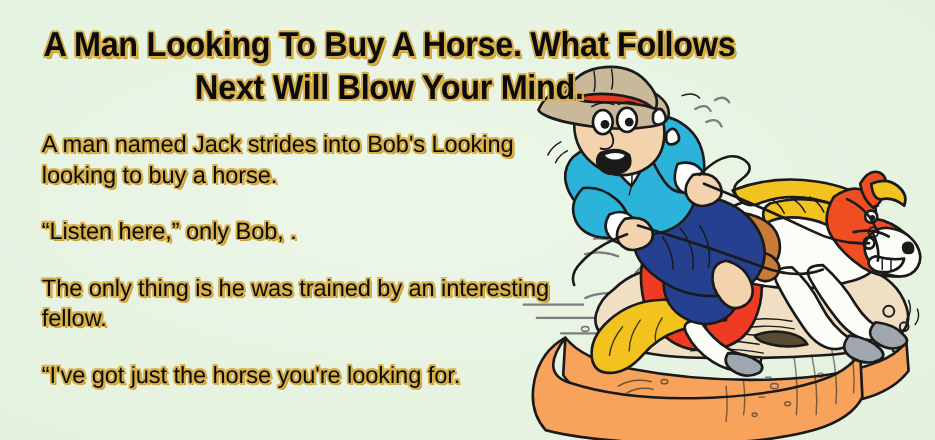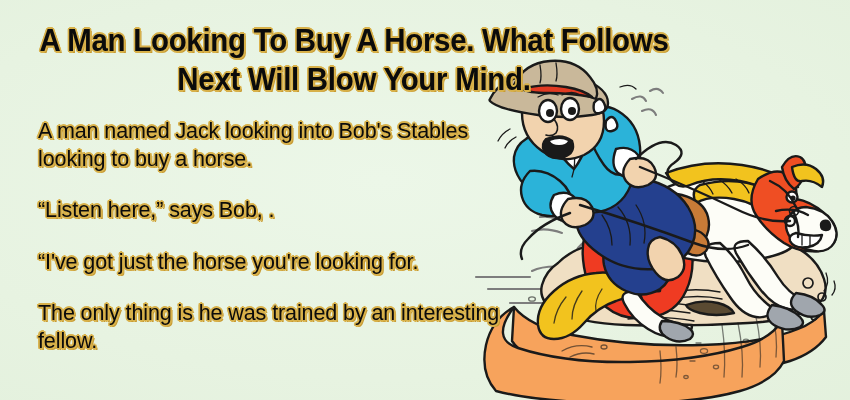--- a/index.html
+++ b/index.html
@@ -314,19 +314,19 @@
       <path class="ol" fill="#f2d3ae" d="M190 182 q16 4 22 18 q6 14 -4 22 q-12 8 -22 -4 q-10 -12 -8 -24 q1 -10 12 -12 Z"></path>
     </svg>
   </div>
 
   <div id="title">
     <span class="tline otext">A Man Looking To Buy A Horse. What Follows</span>
     <span class="tline otext">Next Will Blow Your Mind.</span>
   </div>
 
   <div id="body">
-    <p class="otext">A man named Jack looking into Bob's Stables looking to buy a horse.</p>
-    <p class="otext">“Listen here,” says Bob, .</p>
+    <p class="otext">A man named Jack strides into Bob's Looking looking to buy a horse.</p>
+    <p class="otext">“Listen here,” only Bob, .</p>
+    <p class="otext">The only thing is he was trained by an interesting fellow.</p>
     <p class="otext">“I've got just the horse you're looking for.</p>
-    <p class="otext">The only thing is he was trained by an interesting fellow.</p>
   </div>
 
 </div>
 
 </body></html>

